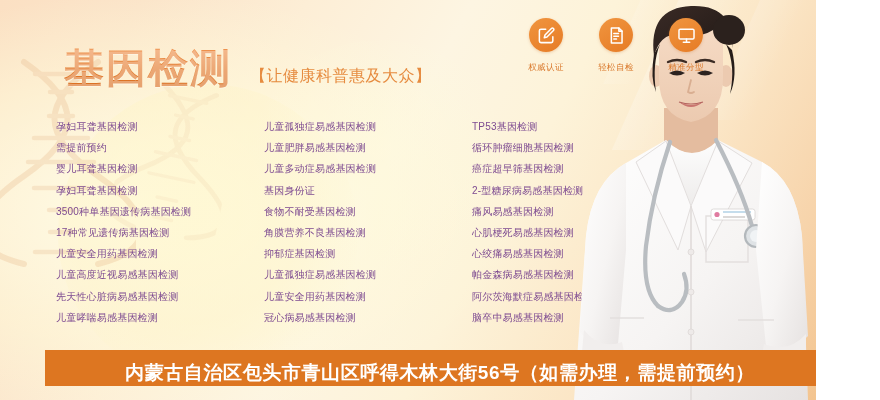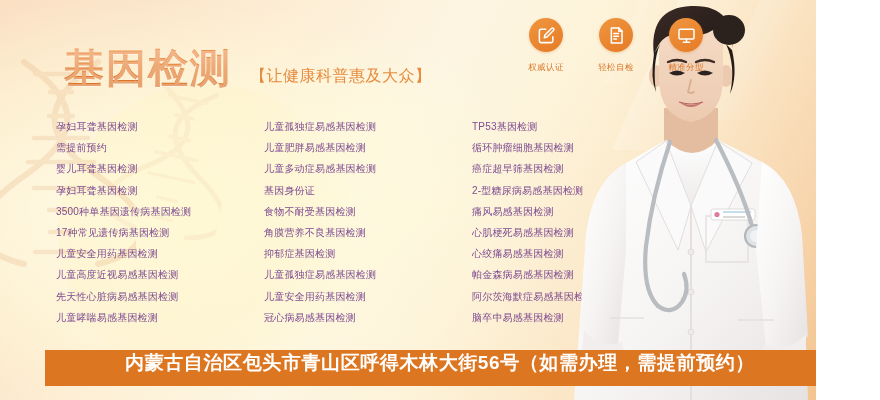--- a/index.html
+++ b/index.html
@@ -176,21 +176,21 @@
 
   
   .address-bar {
     position: absolute;
     left: 45px;
     bottom: 14px;
     width: 790px;
     height: 36px;
     background: #dd7621;
     display: flex;
-    align-items: flex-start;
+    align-items: flex-end;
     justify-content: center;
     z-index: 5;
   }
   .address-text {
     color: #ffffff;
     font-size: 19px;
     font-weight: 700;
     letter-spacing: 0.6px;
     white-space: nowrap;
   }

